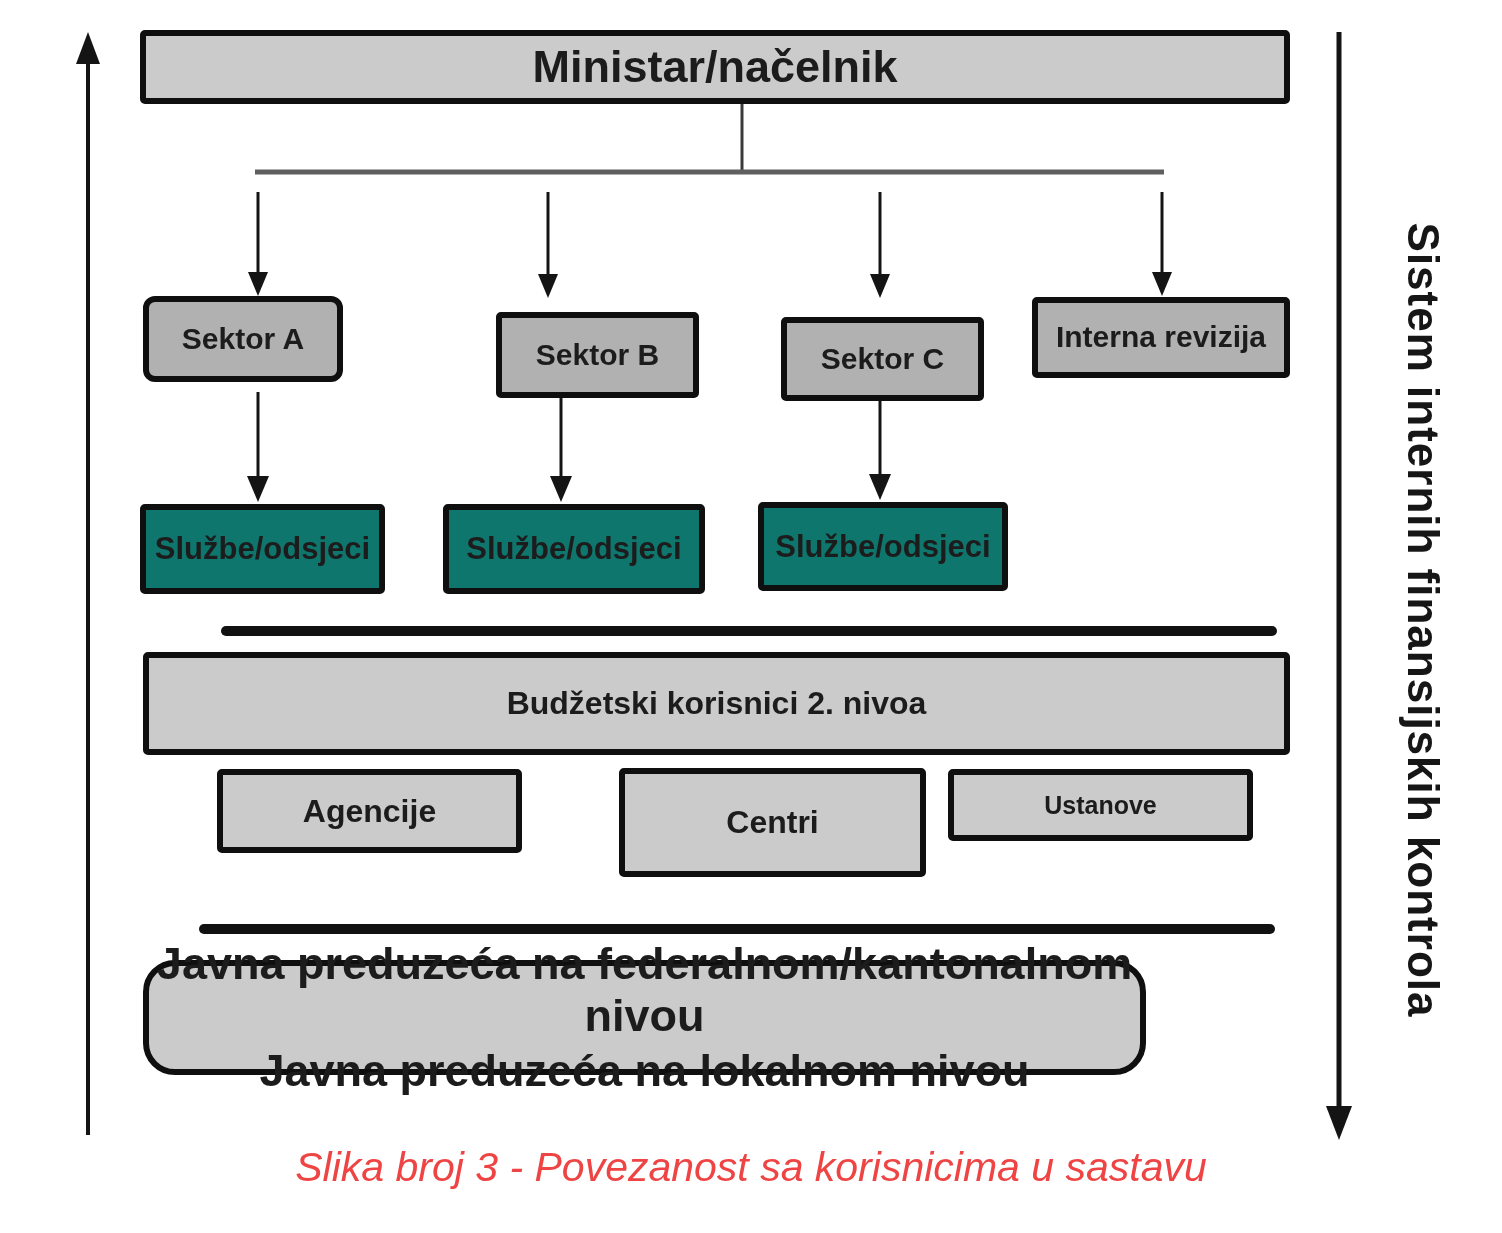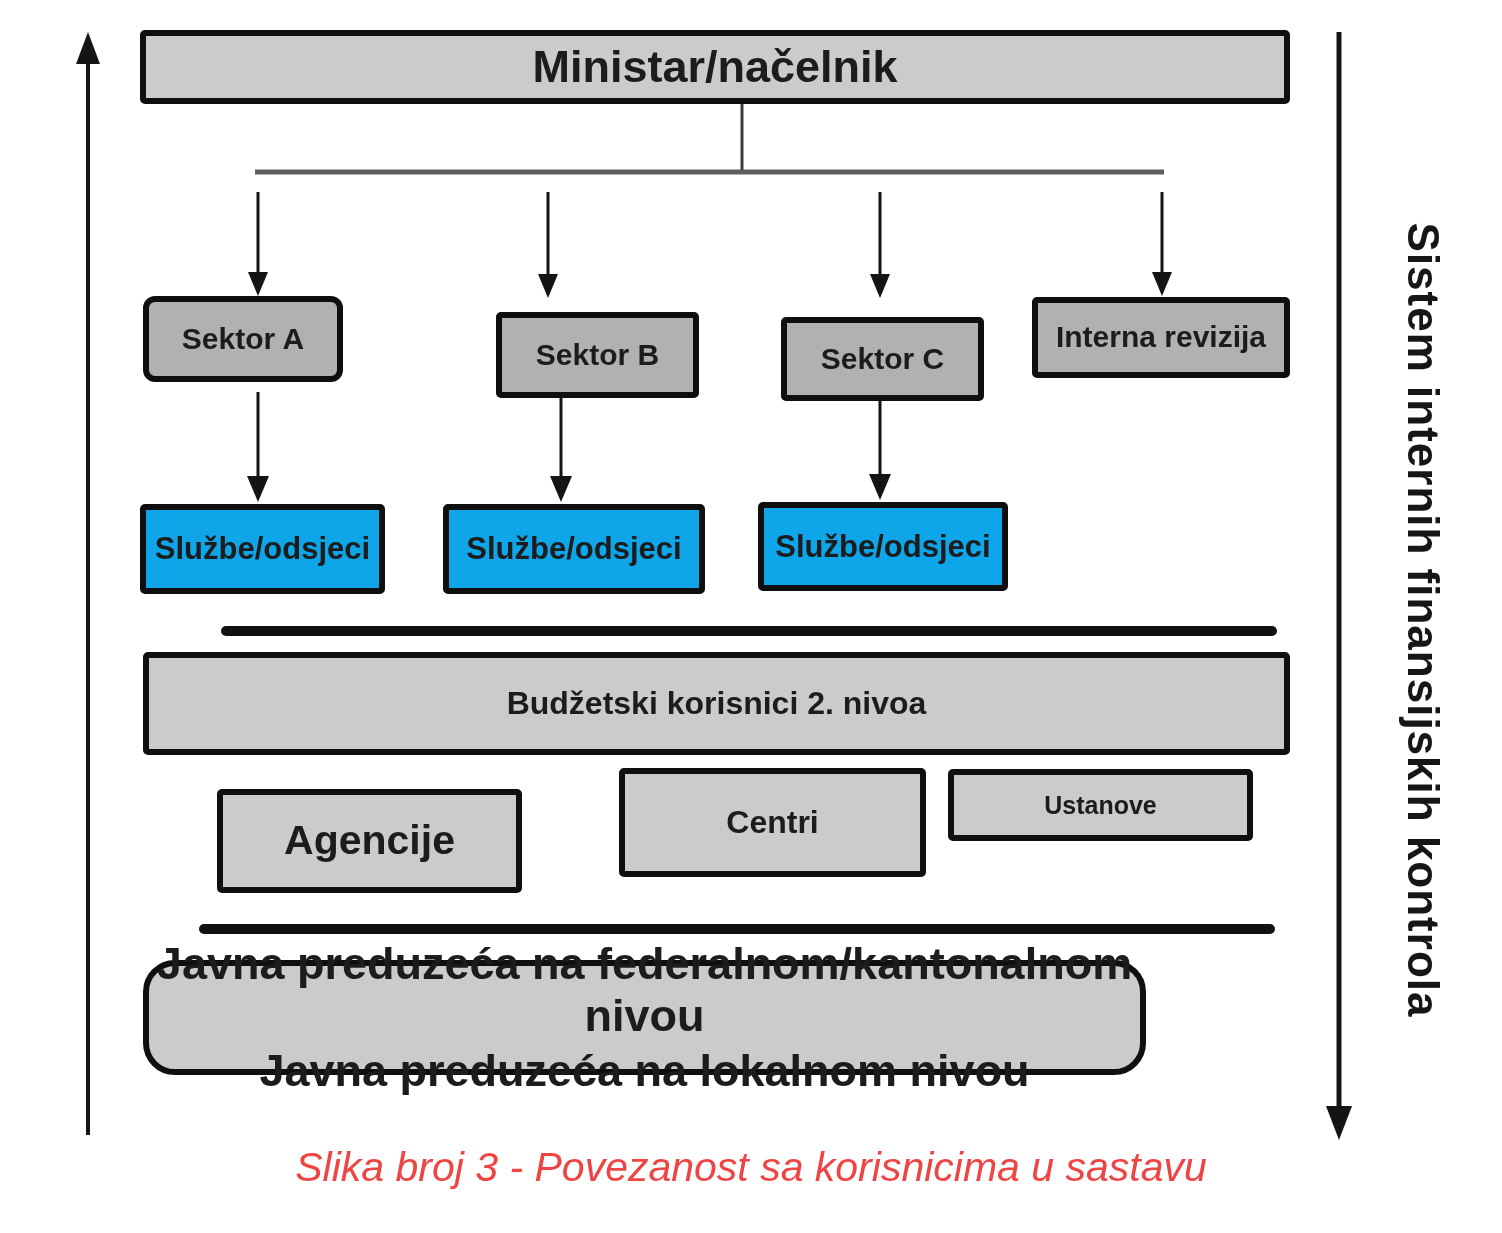--- a/index.html
+++ b/index.html
@@ -17,32 +17,32 @@
     text-align:center;
     border:6px solid #0f0f0f;
     border-radius:5px;
     box-sizing:border-box;
     font-weight:600;
     color:#1c1c1c;
     line-height:1.15;
   }
   .fill-light  {background:#cbcbcb;}
   .fill-mid    {background:#b1b1b1;}
-  .fill-pale   {background:#0ea5e9;}
+  .fill-pale   {background:#0f766e;}
 
   .box-ministar {left:140px; top:30px;  width:1150px; height:74px;  font-size:45px;}
   .box-sektor-a {left:143px; top:296px; width:200px;  height:86px;  font-size:30px;border-radius:12px;}
   .box-sektor-b {left:461px; top:312px; width:203px;  height:86px;  font-size:30px;margin-left:35px;}
   .box-sektor-c {left:781px; top:317px; width:203px;  height:84px;  font-size:30px;}
   .box-interna  {left:1032px;top:297px; width:258px;  height:81px;  font-size:30px;text-align:right;}
   .box-sluzbe-1 {left:140px; top:504px; width:245px;  height:90px;  font-size:31px;}
   .box-sluzbe-2 {left:443px; top:504px; width:262px;  height:90px;  font-size:31px;}
   .box-sluzbe-3 {left:758px; top:502px; width:250px;  height:89px;  font-size:31px;}
   .box-budzet   {left:143px; top:652px; width:1147px; height:103px; font-size:32px;}
-  .box-agencije {left:217px; top:769px; width:305px;  height:104px; font-size:41px;margin-top:20px;}
+  .box-agencije {left:217px; top:769px; width:305px;  height:84px; font-size:32px;}
   .box-centri   {left:573px; top:768px; width:307px;  height:109px; font-size:32px;margin-left:46px;}
   .box-ustanove {left:948px; top:769px; width:305px;  height:72px; font-size:25px;}
   .box-javna    {left:143px; top:960px; width:1003px; height:115px; font-size:45px; flex-direction:column;border-radius:32px;}
   .box-javna .l2{margin-top:3px;}
 
   .side-label{
     position:absolute;
     left:973px; top:596px;
     width:900px; height:48px;
     transform:rotate(90deg);

